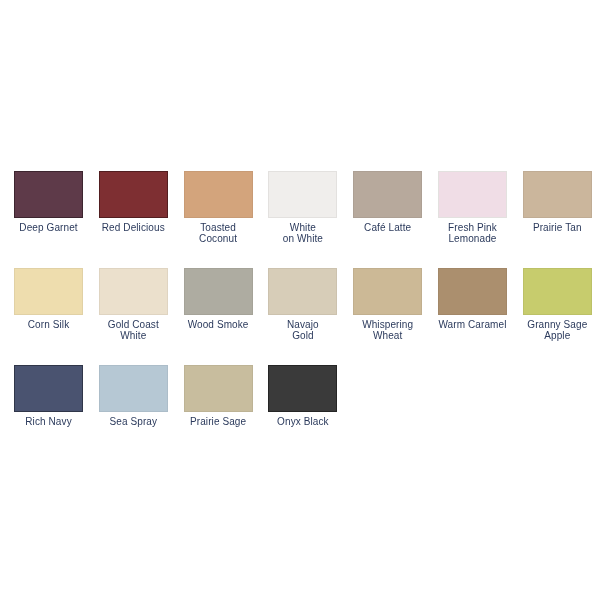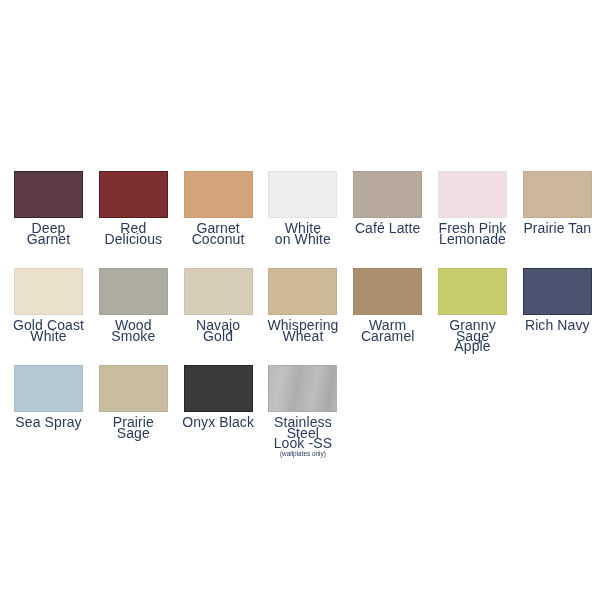--- a/index.html
+++ b/index.html
@@ -57,21 +57,21 @@
   }
 
   .swatch-chip.light-edge {
     border: 1px solid #e3e1df;
   }
 
   .swatch-label {
     margin-top: 5px;
     width: 78px;
     text-align: center;
-    font-size: 14px;
+    font-size: 10px;
     line-height: 10.6px;
     color: #2b3a5c;
     font-family: "Liberation Sans", sans-serif;
     letter-spacing: 0.1px;
     white-space: pre-line;
   }
 
   .swatch-note {
     margin-top: 1px;
     width: 82px;
@@ -90,40 +90,44 @@
       <div class="swatch-cell">
         <div class="swatch-chip dark-edge" style="background: rgb(94, 58, 73);"></div>
         <div class="swatch-label">Deep Garnet</div>
       </div>
       <div class="swatch-cell">
         <div class="swatch-chip dark-edge" style="background: rgb(126, 47, 50);"></div>
         <div class="swatch-label">Red Delicious</div>
       </div>
       <div class="swatch-cell">
         <div class="swatch-chip" style="background: rgb(211, 164, 124);"></div>
-        <div class="swatch-label">Garnet
+        <div class="swatch-label">Toasted
 Coconut</div>
       </div>
       <div class="swatch-cell">
         <div class="swatch-chip light-edge" style="background: rgb(240, 238, 236);"></div>
         <div class="swatch-label">White
 on White</div>
       </div>
       <div class="swatch-cell">
         <div class="swatch-chip" style="background: rgb(183, 169, 156);"></div>
         <div class="swatch-label">Café Latte</div>
       </div>
       <div class="swatch-cell">
         <div class="swatch-chip light-edge" style="background: rgb(240, 221, 230);"></div>
         <div class="swatch-label">Fresh Pink
 Lemonade</div>
       </div>
       <div class="swatch-cell">
         <div class="swatch-chip" style="background: rgb(203, 182, 156);"></div>
         <div class="swatch-label">Prairie Tan</div>
+      </div>
+      <div class="swatch-cell">
+        <div class="swatch-chip" style="background: rgb(238, 221, 174);"></div>
+        <div class="swatch-label">Corn Silk</div>
       </div>
       <div class="swatch-cell">
         <div class="swatch-chip" style="background: rgb(235, 224, 204);"></div>
         <div class="swatch-label">Gold Coast
 White</div>
       </div>
       <div class="swatch-cell">
         <div class="swatch-chip" style="background: rgb(174, 172, 161);"></div>
         <div class="swatch-label">Wood Smoke</div>
       </div>
@@ -155,20 +159,14 @@
         <div class="swatch-label">Sea Spray</div>
       </div>
       <div class="swatch-cell">
         <div class="swatch-chip" style="background: rgb(200, 189, 158);"></div>
         <div class="swatch-label">Prairie Sage</div>
       </div>
       <div class="swatch-cell">
         <div class="swatch-chip dark-edge" style="background: rgb(58, 58, 58);"></div>
         <div class="swatch-label">Onyx Black</div>
       </div>
-      <div class="swatch-cell">
-        <div class="swatch-chip" style="background: linear-gradient(100deg, rgb(185, 185, 183) 0%, rgb(194, 194, 192) 18%, rgb(174, 174, 172) 42%, rgb(189, 189, 187) 66%, rgb(169, 169, 167) 88%, rgb(182, 182, 180) 100%);"></div>
-        <div class="swatch-label">Stainless Steel
-Look -SS</div>
-        <div class="swatch-note">(wallplates only)</div>
-      </div>
     </div>
 </div>
 
 </body></html>

